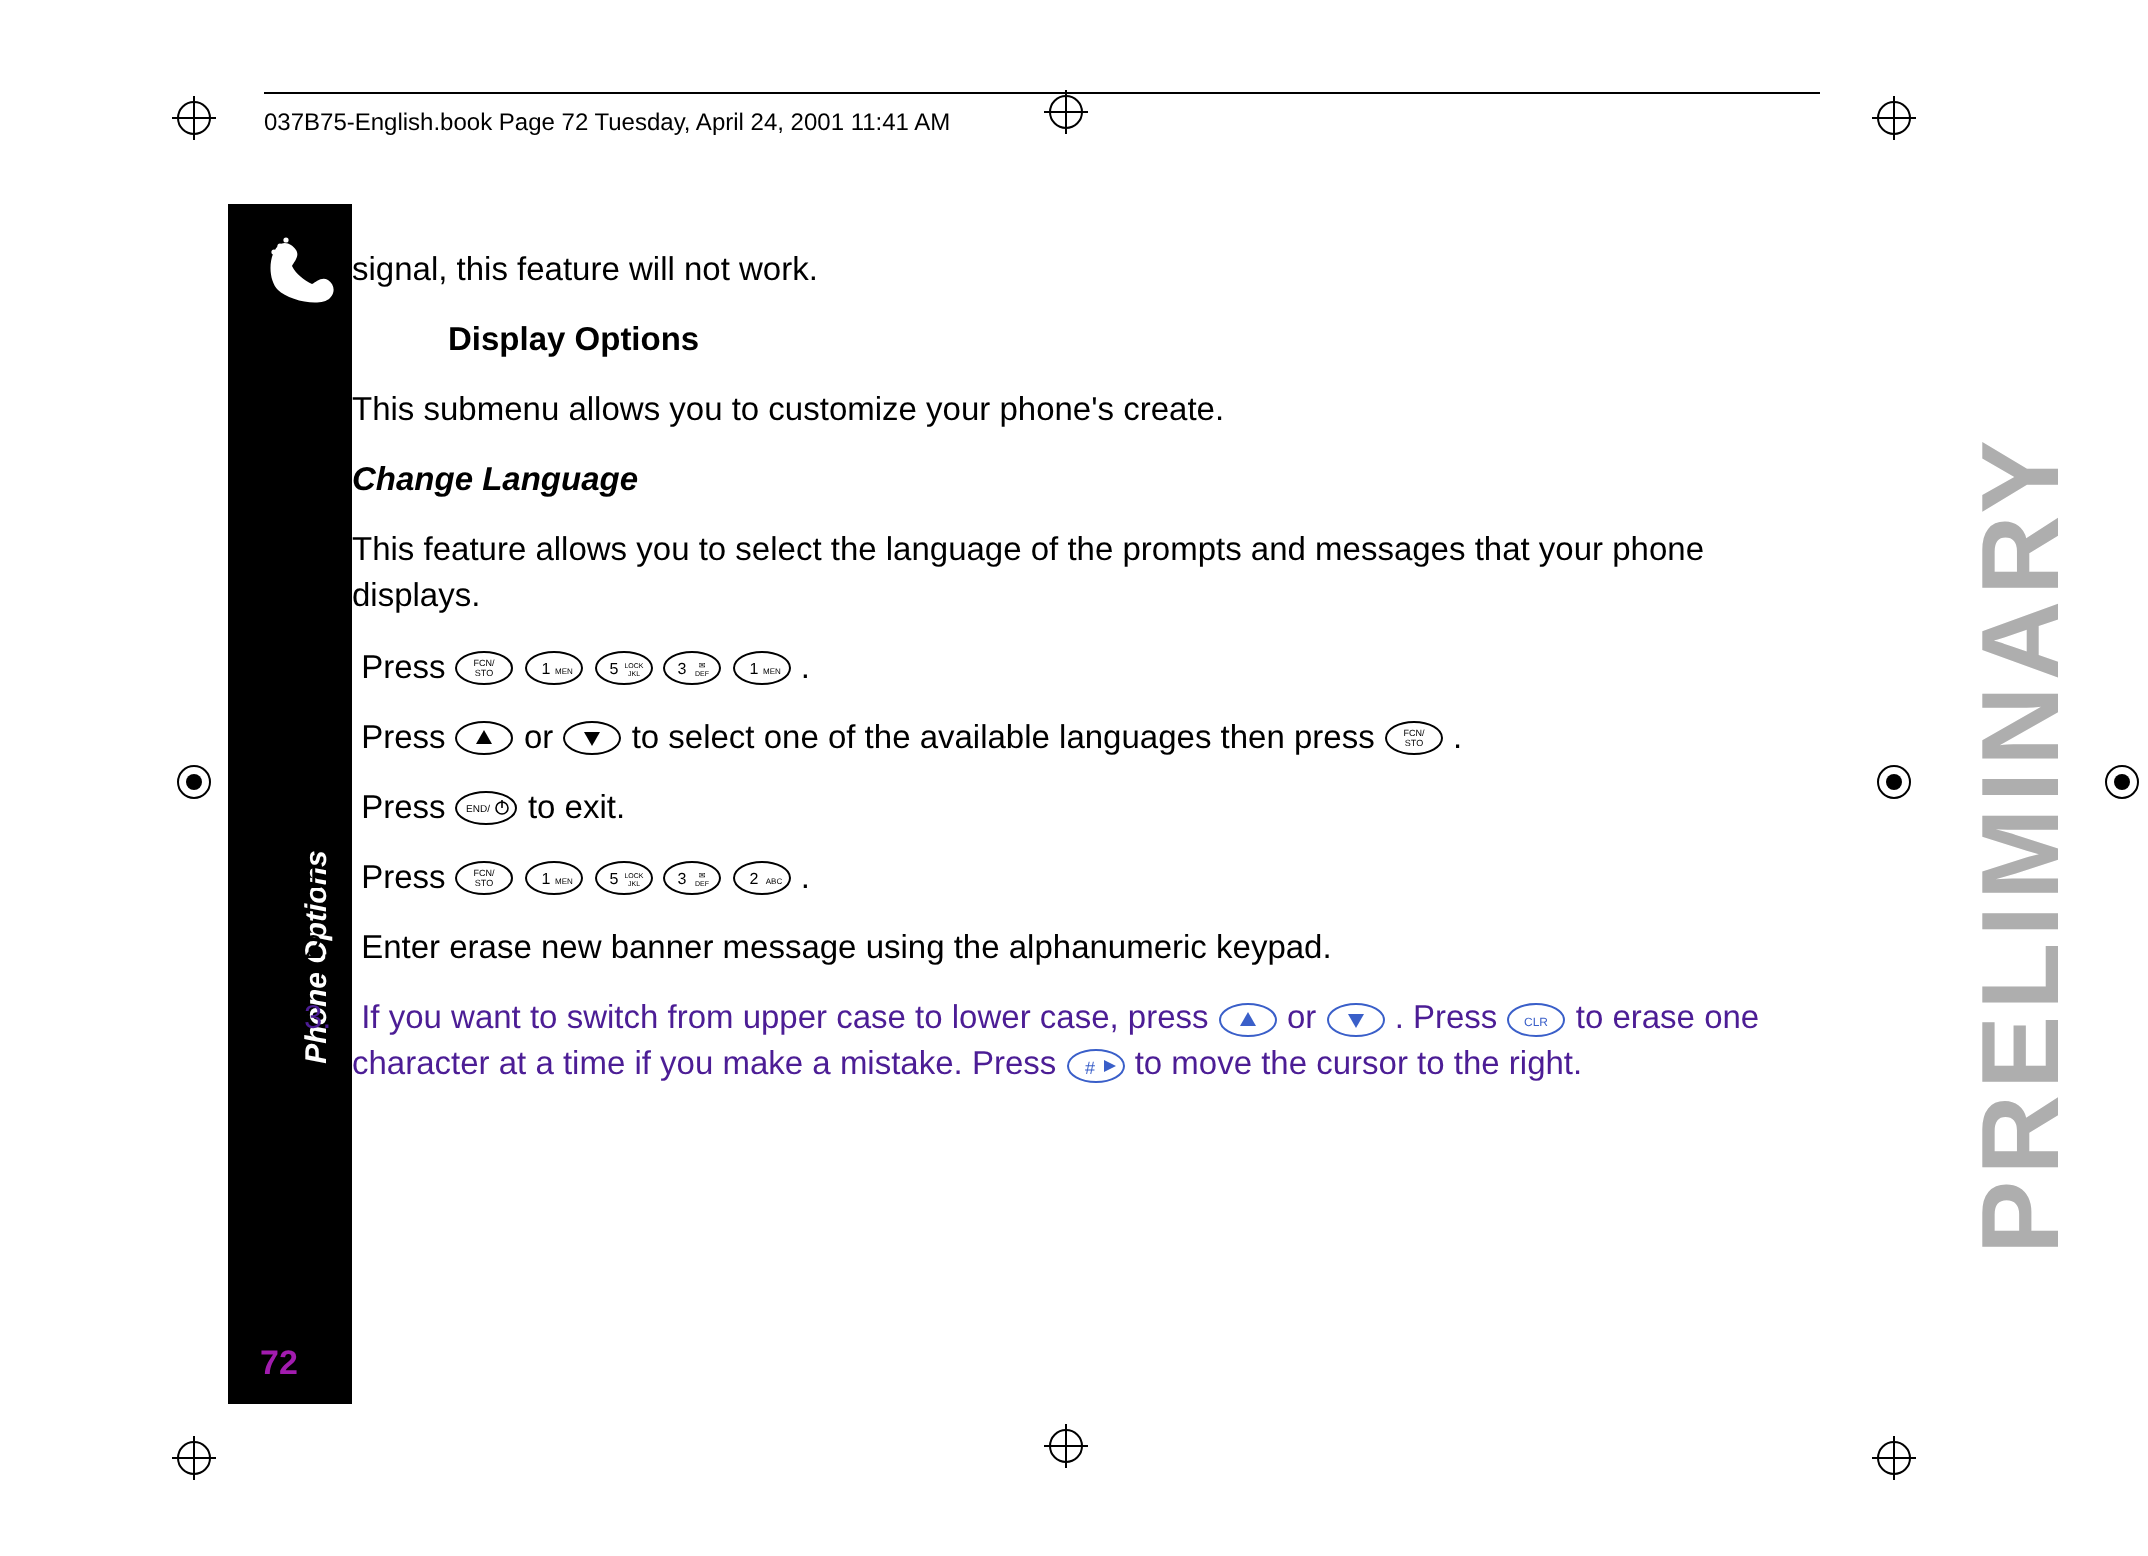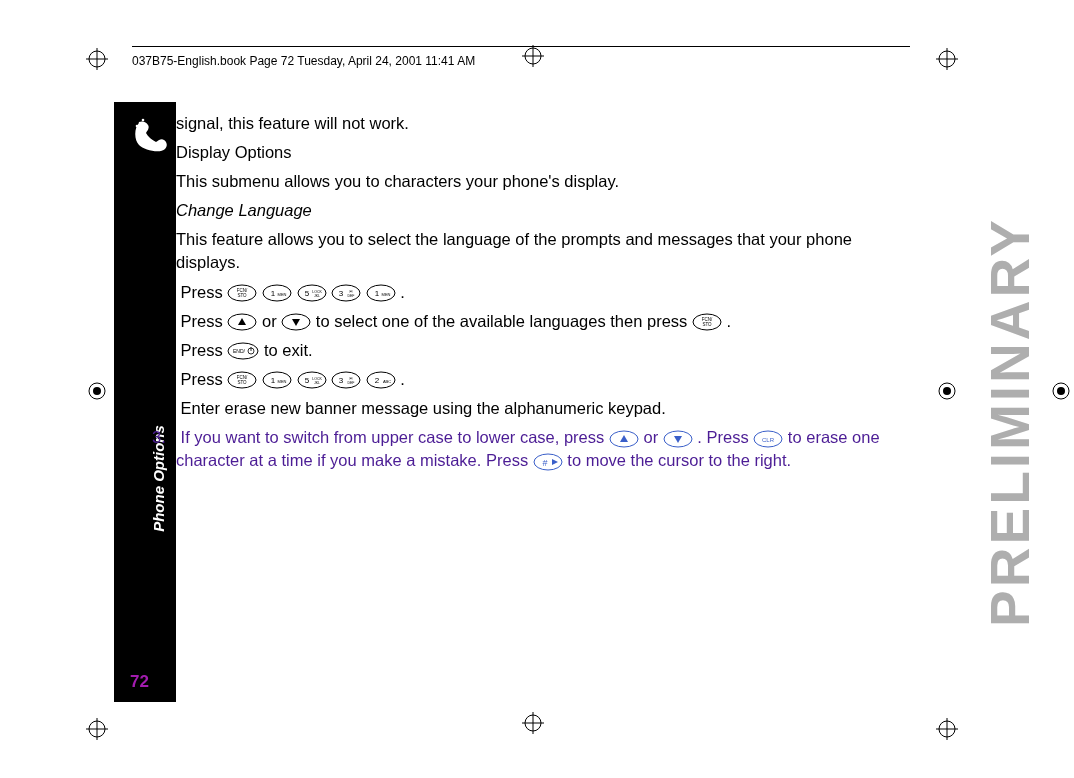--- a/index.html
+++ b/index.html
@@ -20,24 +20,24 @@
   
   .sidebar{position:absolute;left:114px;top:102px;width:62px;height:600px;background:#000;}
   .sidebar-text{position:absolute;left:105px;top:470px;color:#fff;font-size:15px;font-weight:bold;font-style:italic;transform:rotate(-90deg);}
   .page-num{position:absolute;left:130px;top:672px;color:#a21caf;font-size:17px;font-weight:bold;}
   
   .prelim{position:absolute;left:805px;top:390px;font-size:55px;letter-spacing:3px;font-weight:bold;color:#aeaeae;transform:rotate(-90deg);white-space:nowrap;}
   
   .phoneicon{position:absolute;left:124px;top:108px;width:52px;height:52px;}
   
   .content{position:absolute;left:176px;top:112px;width:715px;font-size:16.5px;line-height:1.4;}
-  .content p{margin:0 0 6px 0;}
+  .content p{margin:12px 0 6px 0;}
   .indent{margin-left:32px;}
-  .h2{font-weight:normal;margin-top:10px;margin-bottom:4px;}
-  .h3{font-weight:normal;font-style:italic;margin-top:6px;margin-bottom:4px;}
+  .h2{font-weight:bold;margin-top:10px;margin-bottom:4px;padding-left:48px;}
+  .h3{font-weight:bold;font-style:italic;margin-top:6px;margin-bottom:4px;}
   .step{margin:0 0 4px 32px;text-indent:-24px;}
   .step .num{display:inline-block;width:24px;text-indent:0;}
   .keycap{display:inline-block;vertical-align:middle;}
   .keycap svg{display:block;}
   .blue{color:#4c1d95;}
   
   .center-mark{position:absolute;left:522px;top:45px;}
   .center-mark-b{position:absolute;left:522px;top:712px;}
   .center-mark svg,.center-mark-b svg{width:22px;height:22px;}
 </style>
@@ -122,21 +122,21 @@
       <path d="M15 37 C10 32 10 20 15 15 C18 12 22 14 24 17 C26 20 23 23 22 25 C24 29 28 32 32 34 C34 33 37 30 40 32 C43 34 44 38 41 41 C36 46 20 42 15 37 Z" fill="#fff"></path>
       <circle cx="16" cy="15" r="1.3" fill="#fff"></circle>
       <circle cx="19" cy="12" r="1.3" fill="#fff"></circle>
       <circle cx="13" cy="18" r="1.3" fill="#fff"></circle>
     </svg>
   </div>
 
   <div class="content">
     <p class="indent">signal, this feature will not work.</p>
     <p class="h2 indent">Display Options</p>
-    <p>This submenu allows you to characters your phone's display.</p>
+    <p>This submenu allows you to customize your phone's create.</p>
 
     <p class="h3">Change Language</p>
     <p>This feature allows you to select the language of the prompts and messages that your phone displays.</p>
 
     <p class="step">
       <span class="num">1.</span>
       <span>Press </span>
       <span class="keycap"><svg width="30" height="18">
             <ellipse cx="15" cy="9" rx="14" ry="8" fill="#fff" stroke="#000"></ellipse>
             <text x="15" y="8" font-size="4.5" text-anchor="middle">FCN/</text>

